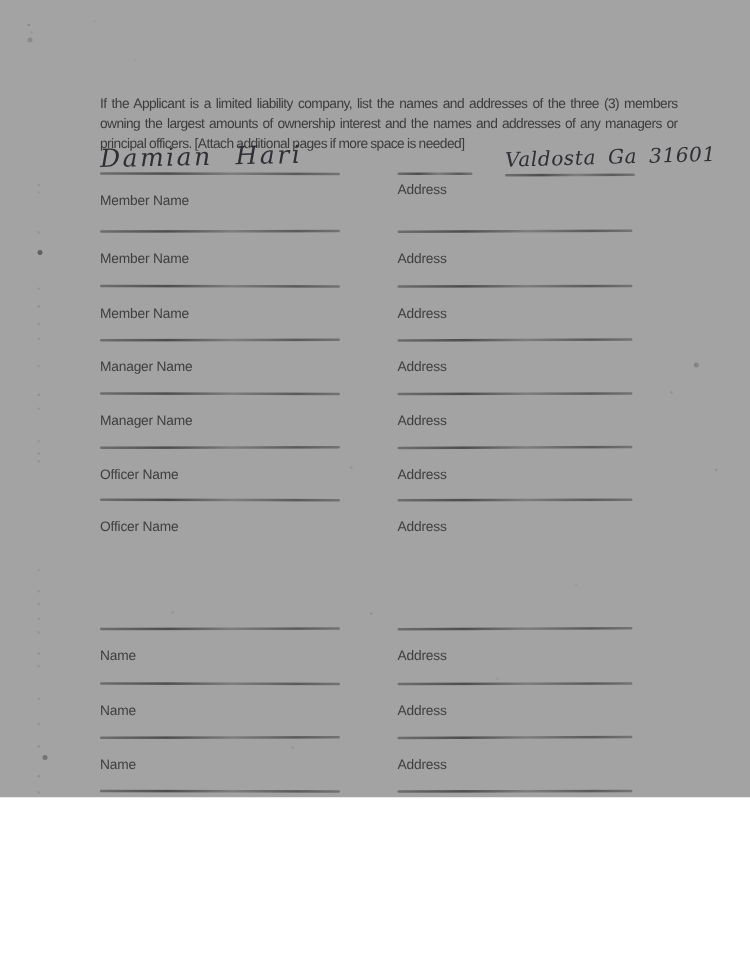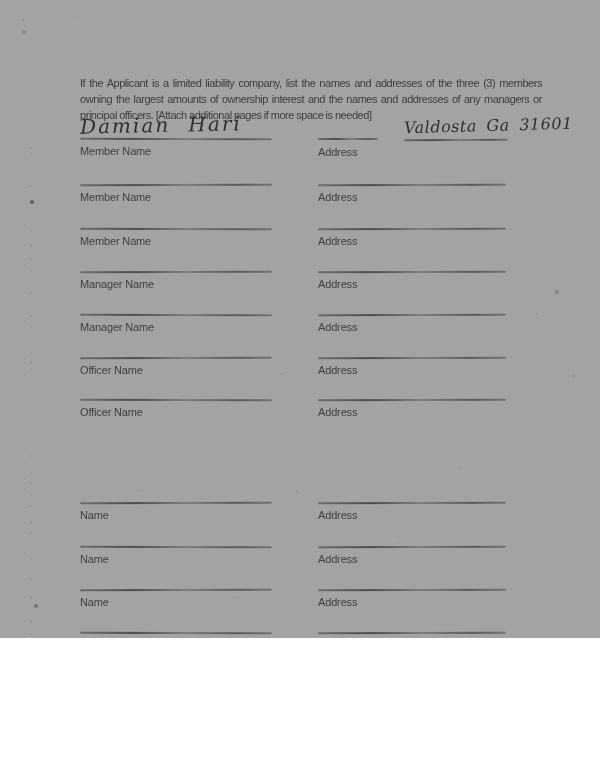--- a/index.html
+++ b/index.html
@@ -33,21 +33,21 @@
       rgba(95,95,95,.78), rgba(70,70,70,.92) 28%,
       rgba(110,110,110,.7) 55%, rgba(80,80,80,.88) 82%,
       rgba(100,100,100,.75));
     border-radius:1px;
     box-shadow:0 1.5px 1px -1px rgba(125,125,125,.45);
     transform:rotate(-0.15deg);
   }
   .frow:nth-child(odd) .cell-l .wline{transform:rotate(0.14deg);}
   .frow:nth-child(even) .cell-r .wline{transform:rotate(-0.22deg);}
   .flabel{
-    margin-top:5px;font-size:11px;letter-spacing:-0.15px;color:#3e3e3e;
+    margin-top:15px;font-size:11px;letter-spacing:-0.15px;color:#3e3e3e;
   }
   
   .line-short{position:absolute;left:0;top:0;width:60px;}
   .line-hw{position:absolute;left:86px;top:1px;width:104px;}
   
   .handwrite{
     position:absolute;
     font-family:"DejaVu Serif", serif;
     font-style:italic;
     color:#2e2f35;

